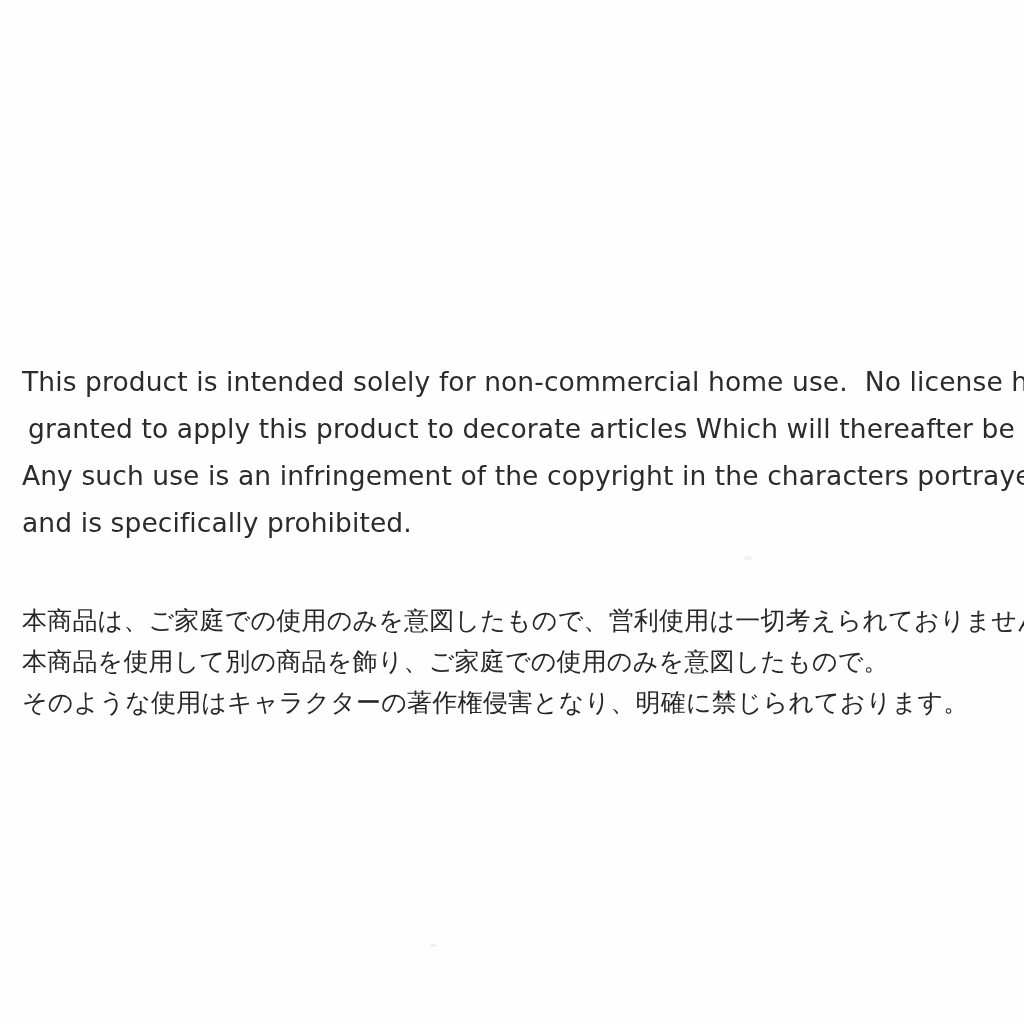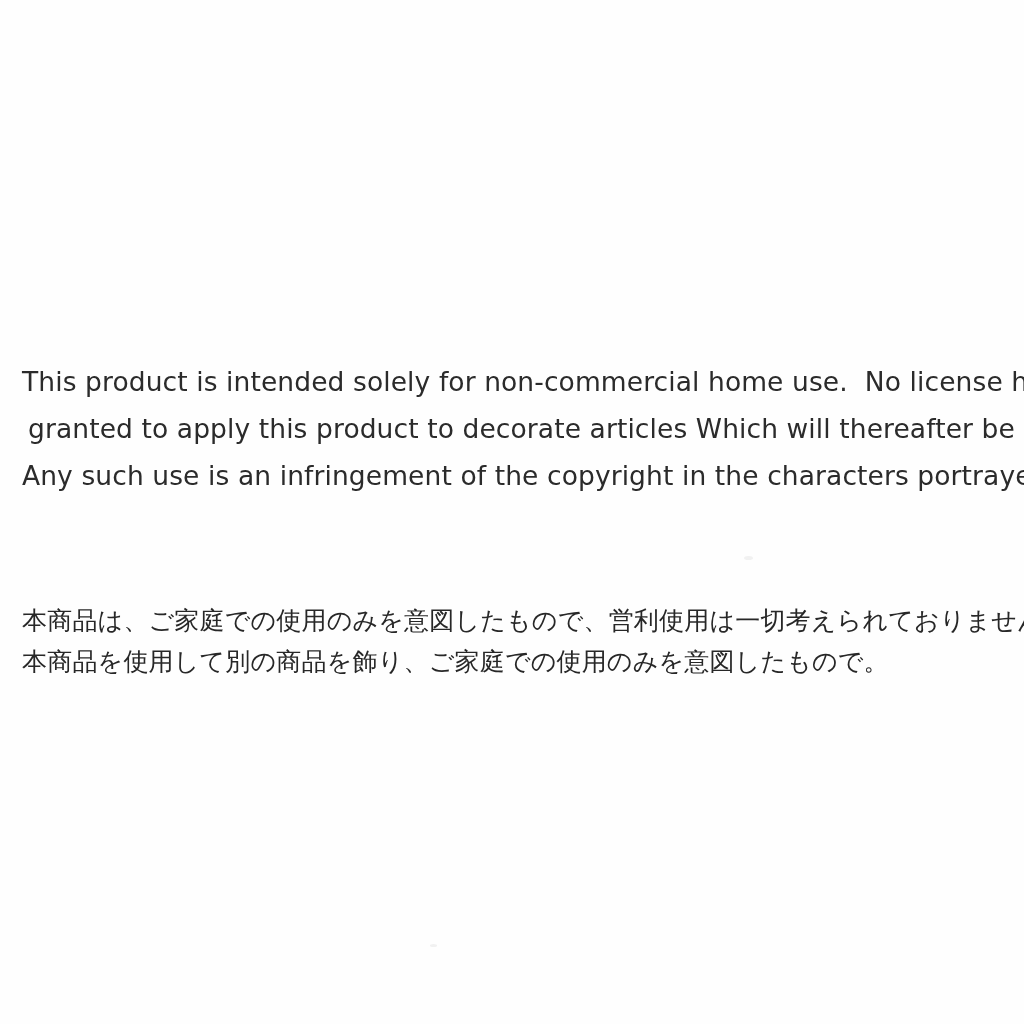--- a/index.html
+++ b/index.html
@@ -64,20 +64,22 @@
 
 <div class="page">
 
   <div class="faint-mark m1"></div>
   <div class="faint-mark m2"></div>
 
   <div class="notice-block">
     <div class="en-line">This product is intended solely for non-commercial home use.  No license has been</div>
     <div class="en-line indent">granted to apply this product to decorate articles Which will thereafter be sold.</div>
     <div class="en-line">Any such use is an infringement of the copyright in the characters portrayed</div>
+    <div class="en-line">and is specifically prohibited.</div>
   </div>
 
   <div class="jp-block">
     <div class="jp-line">本商品は、ご家庭での使用のみを意図したもので、営利使用は一切考えられておりません。</div>
     <div class="jp-line">本商品を使用して別の商品を飾り、ご家庭での使用のみを意図したもので。</div>
+    <div class="jp-line">そのような使用はキャラクターの著作権侵害となり、明確に禁じられております。</div>
   </div>
 
 </div>
 
 </body></html>

